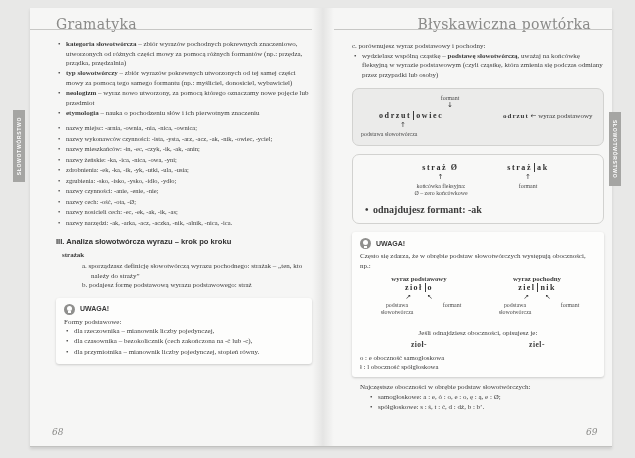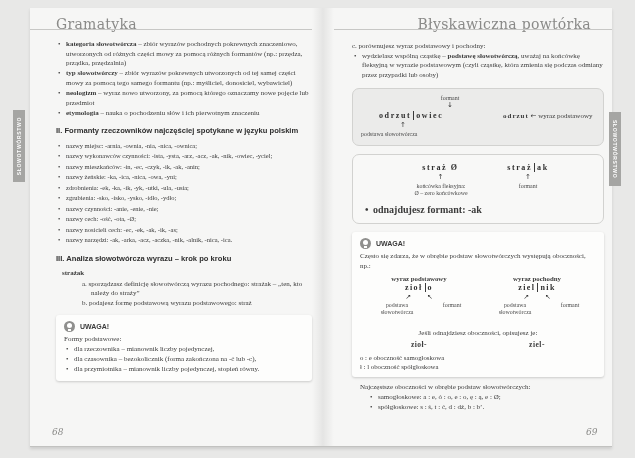--- a/index.html
+++ b/index.html
@@ -134,21 +134,20 @@
     <div class="li">
       <span class="b">typ słowotwórczy</span><span> – zbiór wyrazów pokrewnych utworzonych od tej samej części mowy za pomocą tego samego formantu (np.: myśliciel, donosiciel, wybawiciel)</span>
     </div>
     <div class="li">
       <span class="b">neologizm</span><span> – wyraz nowo utworzony, za pomocą którego oznaczamy nowe pojęcie lub przedmiot</span>
     </div>
     <div class="li">
       <span class="b">etymologia</span><span> – nauka o pochodzeniu słów i ich pierwotnym znaczeniu</span>
     </div>
 
-    <div class="heading h2">II. Formanty rzeczowników najczęściej spotykane w języku polskim</div>
 
     <div class="ftylist">
       <div class="li small-li">nazwy miejsc: -arnia, -ownia, -nia, -nica, -ownica;</div>
       <div class="li small-li">nazwy wykonawców czynności: -ista, -ysta, -arz, -acz, -ak, -nik, -owiec, -yciel;</div>
       <div class="li small-li">nazwy mieszkańców: -in, -ec, -czyk, -ik, -ak, -anin;</div>
       <div class="li small-li">nazwy żeńskie: -ka, -ica, -nica, -owa, -yni;</div>
       <div class="li small-li">zdrobnienia: -ek, -ka, -ik, -yk, -utki, -ula, -usia;</div>
       <div class="li small-li">zgrubienia: -sko, -isko, -ysko, -idło, -ydło;</div>
       <div class="li small-li">nazwy czynności: -anie, -enie, -nie;</div>
       <div class="li small-li">nazwy cech: -ość, -ota, -Ø;</div>
@@ -162,21 +161,21 @@
     <div class="step">a. sporządzasz definicję słowotwórczą wyrazu pochodnego: strażak – „ten, kto należy do straży”</div>
     <div class="step">b. podajesz formę podstawową wyrazu podstawowego: straż</div>
 
     <div class="uwaga">
       <div class="uwaga-head">
         <span class="bulb"></span>
         <span class="uwaga-title">UWAGA!</span>
       </div>
       <div>Formy podstawowe:</div>
       <div class="li">dla rzeczownika – mianownik liczby pojedynczej,</div>
-      <div class="li">dla czasownika – bezokolicznik (forma zakończona na -ć lub -c),</div>
+      <div class="li">dla czasownika – bezokolicznik (cech zakończona na -ć lub -c),</div>
       <div class="li">dla przymiotnika – mianownik liczby pojedynczej, stopień równy.</div>
     </div>
   </div>
 
   <div class="col col-right">
 
     <div>c. porównujesz wyraz podstawowy i pochodny:</div>
     <div class="li">
       <span>wydzielasz wspólną cząstkę – </span><span class="b">podstawę słowotwórczą</span><span>, uważaj na końcówkę fleksyjną w wyrazie podstawowym (czyli cząstkę, która zmienia się podczas odmiany przez przypadki lub osoby)</span>
     </div>

